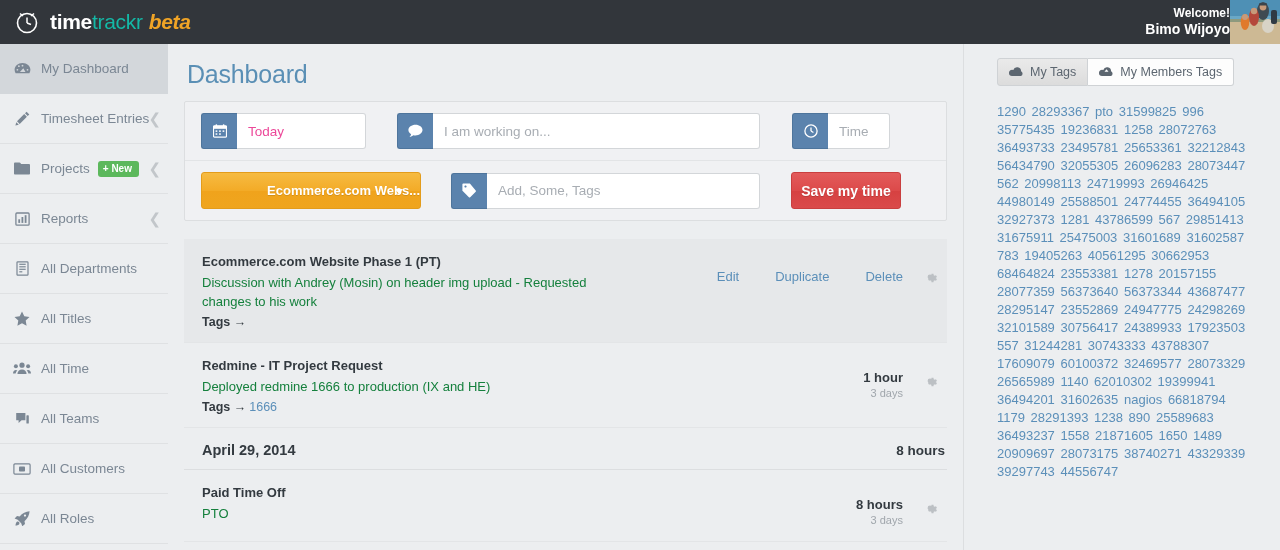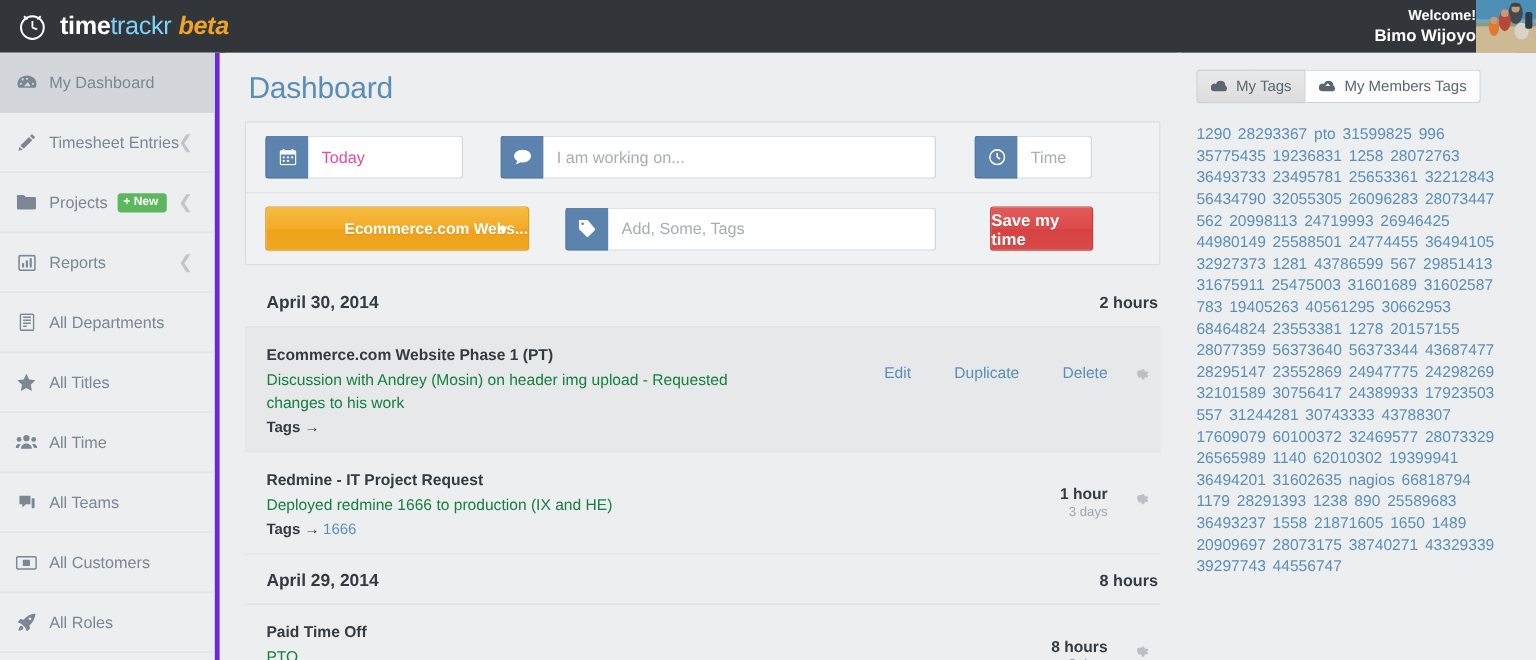--- a/index.html
+++ b/index.html
@@ -13,21 +13,21 @@
   
   .topbar {
     position: absolute; top: 0; left: 0; width: 1280px; height: 44px;
     background: #32363b;
     display: flex; align-items: center;
   }
   .brand { display: flex; align-items: center; padding-left: 14px; }
   .clock-icon { width: 26px; height: 26px; margin-right: 10px; flex: 0 0 auto; }
   .brand-text { font-size: 21px; letter-spacing: -0.3px; }
   .brand-a { color: #ffffff; font-weight: bold; }
-  .brand-b { color: #7dd3fc; font-weight: normal; }
+  .brand-b { color: #14b8a6; font-weight: normal; }
   .brand-c { color: #f0a426; font-weight: bold; font-style: italic; margin-left: 6px; }
 
   .welcome-wrap {
     position: absolute; right: 50px; top: 0; height: 44px;
     display: flex; flex-direction: column; justify-content: center;
     align-items: flex-end; text-align: right;
   }
   .welcome-hi { color: #ffffff; font-size: 12px; font-weight: bold; line-height: 15px; }
   .welcome-name { color: #ffffff; font-size: 14px; font-weight: bold; line-height: 17px; }
   .avatar {
@@ -64,21 +64,21 @@
   .nav-label { flex: 0 0 auto; }
   .badge-new {
     margin-left: 8px; background: #5cb85c; color: #fff;
     font-size: 10px; font-weight: bold; padding: 2px 7px 3px 5px;
     border-radius: 3px; line-height: 11px; white-space: nowrap;
   }
   .chev { position: absolute; right: 18px; color: #c2c6ca; font-size: 15px; line-height: 1; }
 
   
   .main {
-    position: absolute; top: 0; left: 188px; width: 796px; height: 506px;
+    position: absolute; top: 0; left: 168px; width: 796px; height: 506px;
     background: #eceef0;
     border-right: 1px solid #dcdee0;
     padding: 0 16px;
   }
   .page-title {
     color: #5a8fb5; font-size: 25px; font-weight: normal;
     padding: 16px 0 12px 3px; letter-spacing: -0.2px;
   }
 
   
@@ -121,21 +121,21 @@
     text-shadow: 0 1px 0 rgba(0,0,0,0.12);
   }
   .proj-caret {
     position: absolute; right: 17px; top: 50%; margin-top: -2px;
     width: 0; height: 0; border-left: 4px solid transparent;
     border-right: 4px solid transparent; border-top: 5px solid #ffffff;
   }
   .tag-group { margin-left: 30px; }
   .tag-group .ifield { width: 273px; }
   .save-btn {
-    margin-left: 45px; width: 86px; height: 37px; border-radius: 3px;
+    margin-left: 31px; width: 110px; height: 37px; border-radius: 3px;
     background: linear-gradient(to bottom, #e35b5b 0%, #dc4a4a 50%, #d64141 51%, #da4a4a 100%);
     border: 1px solid #c93f3f; color: #ffffff;
     font-size: 14px; font-weight: bold;
     display: flex; align-items: center; justify-content: center;
     cursor: pointer; text-shadow: 0 1px 0 rgba(0,0,0,0.15);
   }
 
   
   .entries { margin-top: 18px; }
   .day-header {
@@ -411,24 +411,20 @@
           </span>
           <span class="ifield placeholder">Add, Some, Tags</span>
         </div>
 
         <div class="save-btn">Save my time</div>
       </div>
     </div>
 
     <div class="entries">
 
-      <div class="day-header">
-        <span class="day-date">April 30, 2014</span>
-        <span class="day-total">2 hours</span>
-      </div>
 
       <div class="entry hl">
         <div class="entry-body">
           <div class="entry-title">Ecommerce.com Website Phase 1 (PT)</div>
           <div class="entry-desc">Discussion with Andrey (Mosin) on header img upload - Requested changes to his work</div>
           <div class="entry-tags">
             <span>Tags →</span>
           </div>
         </div>
         <div class="entry-actions">

